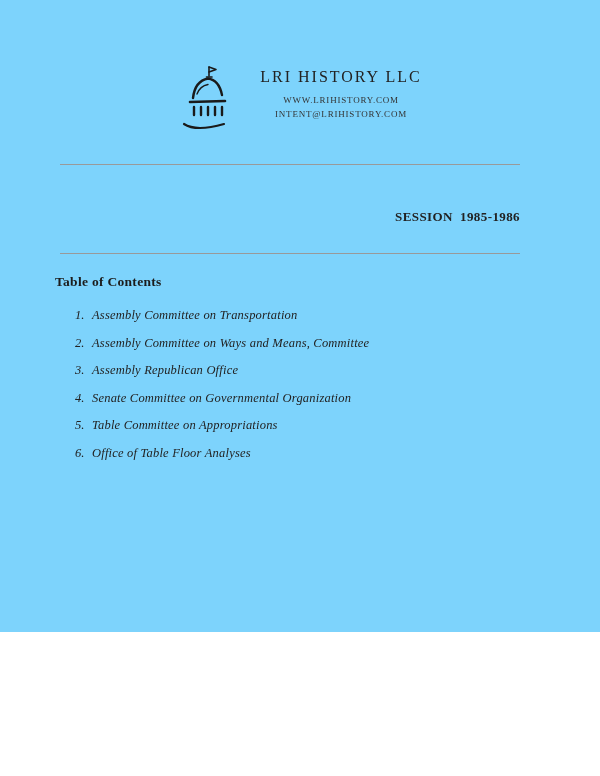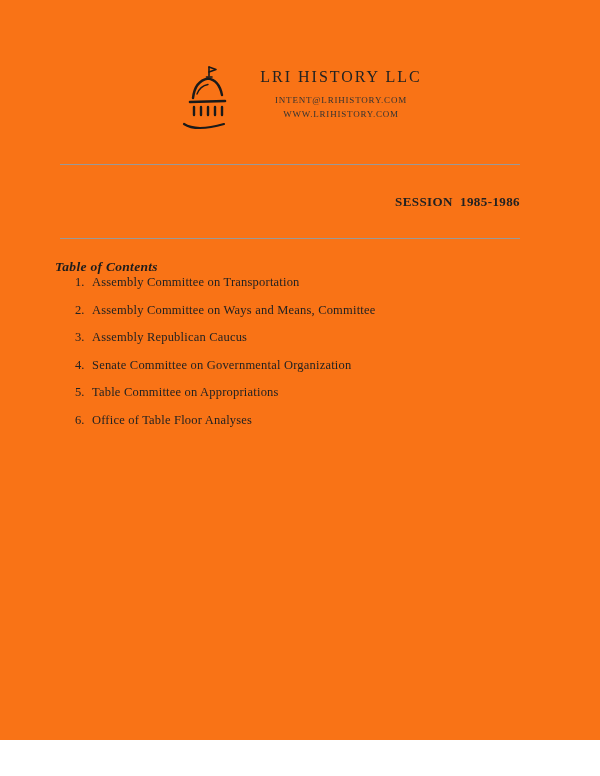--- a/index.html
+++ b/index.html
@@ -6,22 +6,22 @@
   html, body {
     width: 600px;
     height: 776px;
     background: #ffffff;
     font-family: "Liberation Serif", serif;
     color: #1c1c1c;
   }
   .page {
     position: relative;
     width: 600px;
-    height: 740px;
-    background: #f97316;
+    height: 632px;
+    background: #7dd3fc;
     overflow: hidden;
   }
 
   
   .letterhead {
     display: flex;
     justify-content: center;
     align-items: flex-start;
     gap: 26px;
     padding-top: 62px;
@@ -63,46 +63,46 @@
     margin-right: 80px;
     height: 0;
   }
   .divider-top { margin-top: 24px; }
   .divider-mid { margin-top: 24px; }
 
   
   .session-block {
     text-align: right;
     margin-right: 80px;
-    margin-top: 24px;
+    margin-top: 39px;
     font-weight: bold;
     font-size: 13px;
     letter-spacing: 0.4px;
     line-height: 25px;
     color: #222;
   }
   .session-line { white-space: pre; }
 
   
   .toc-title {
     margin-left: 55px;
     margin-top: 20px;
     font-weight: bold;
     font-size: 13.5px;
     letter-spacing: 0.3px;
     color: #1c1c1c;
-    font-style: italic;
   }
   .toc-list {
-    margin-top: 0;
+    margin-top: 18px;
     margin-left: 70px;
     list-style-position: outside;
     padding-left: 18px;
     font-size: 12.5px;
     color: #222;
+    font-style: italic;
   }
   .toc-list li {
     margin-bottom: 12.5px;
     padding-left: 4px;
     letter-spacing: 0.2px;
   }
 </style>
 </head>
 <body>
 
@@ -127,37 +127,37 @@
           <path d="M30 43 L30 51" stroke-width="2.4"></path>
           <path d="M37 43 L37 51" stroke-width="2.4"></path>
           <path d="M44 43 L44 51" stroke-width="2.4"></path>
 
           <path d="M6 60 Q18 68 46 60" stroke-width="2.2"></path>
         </g>
       </svg>
     </div>
     <div class="head-text">
       <div class="company-name">LRI HISTORY LLC</div>
+      <div class="contact-line">WWW.LRIHISTORY.COM</div>
       <div class="contact-line">INTENT@LRIHISTORY.COM</div>
-      <div class="contact-line">WWW.LRIHISTORY.COM</div>
     </div>
   </div>
 
   <hr class="divider divider-top">
 
   <div class="session-block">
     <div class="session-line">SESSION  1985-1986</div>
   </div>
 
   <hr class="divider divider-mid">
 
   <div class="toc-title">Table of Contents</div>
 
   <ol class="toc-list">
     <li>Assembly Committee on Transportation</li>
     <li>Assembly Committee on Ways and Means, Committee</li>
-    <li>Assembly Republican Caucus</li>
+    <li>Assembly Republican Office</li>
     <li>Senate Committee on Governmental Organization</li>
     <li>Table Committee on Appropriations</li>
     <li>Office of Table Floor Analyses</li>
   </ol>
 
 </div>
 
 </body></html>

